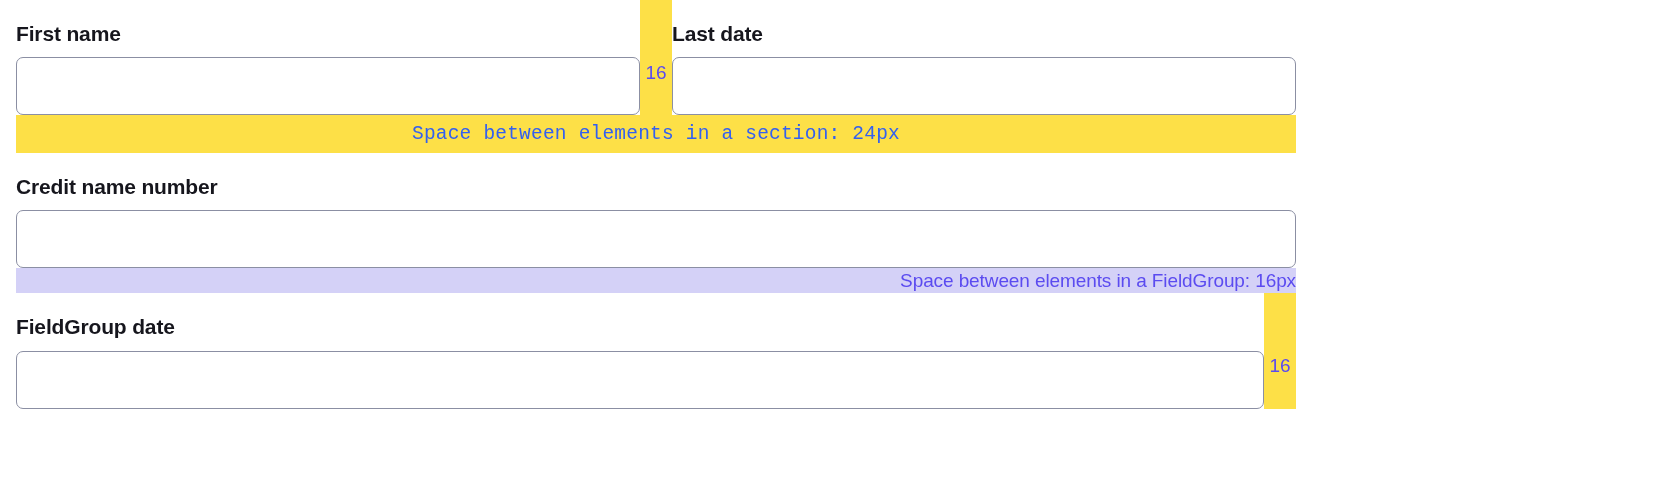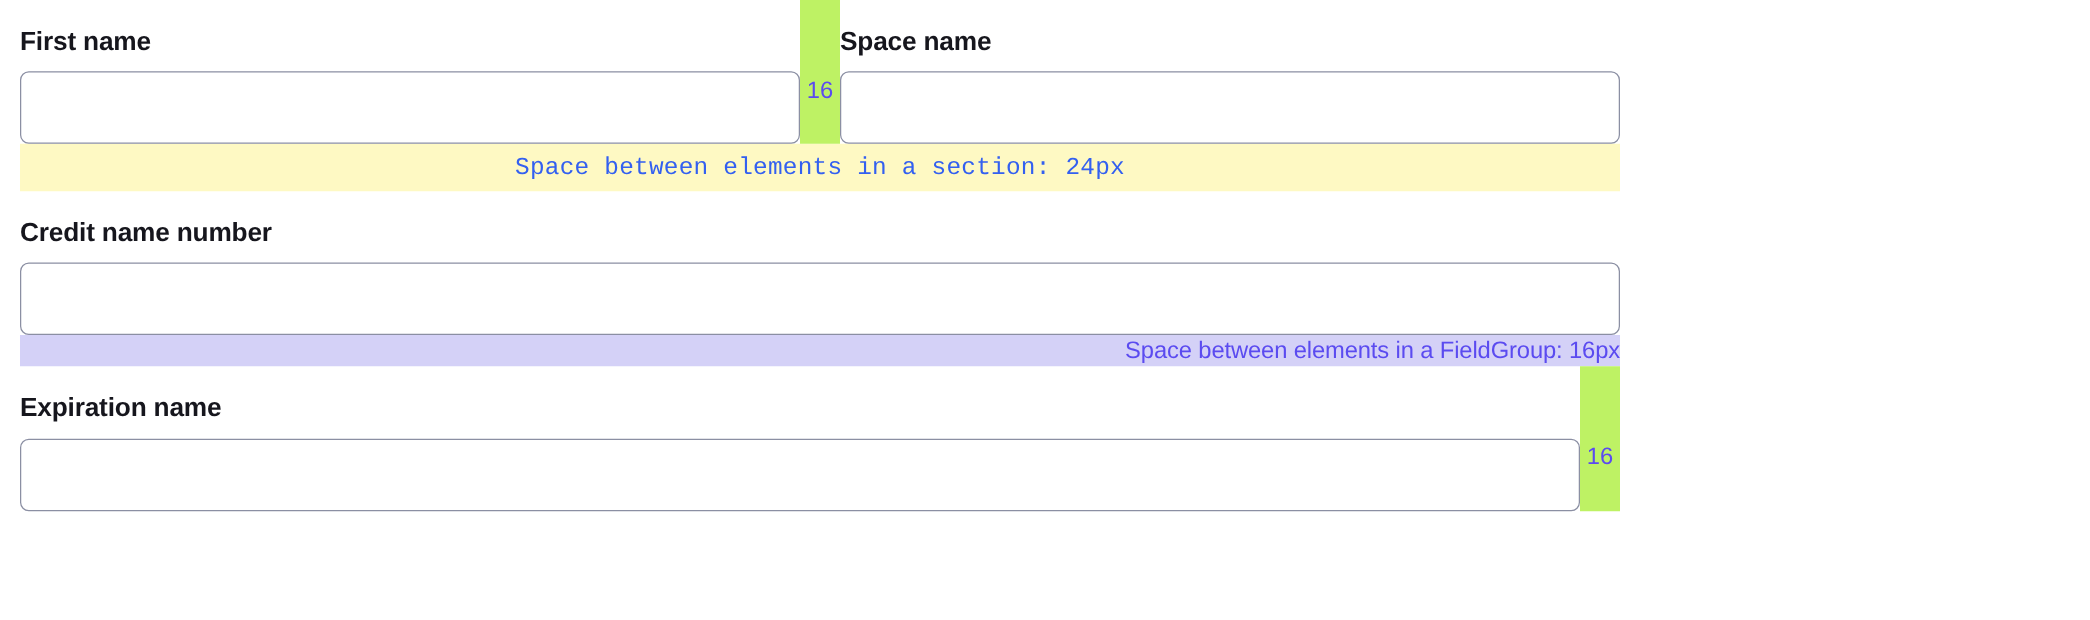--- a/index.html
+++ b/index.html
@@ -69,21 +69,21 @@
     padding: 0 12px;
     width: 100%;
     display: block;
   }
 
   
   .gap-v {
     position: relative;
     flex: 0 0 32px;
     width: 32px;
-    background: #bef264;
+    background: #fde047;
     align-self: stretch;
   }
   .gap-v .gap-v-label {
     position: absolute;
     left: 50%;
     transform: translateX(-50%);
     top: 63px;
     font-size: 19px;
     color: #5b4bf0;
     line-height: 1;
@@ -96,21 +96,21 @@
     width: 100%;
     box-sizing: border-box;
     display: flex;
     align-items: center;
     justify-content: center;
     text-align: center;
   }
 
   .band-section {
     height: 38px;
-    background: #fef9c3;
+    background: #fde047;
     color: #3360f0;
     font-family: "Liberation Mono", monospace;
     font-size: 19.5px;
     letter-spacing: 0.2px;
   }
 
   .band-fieldgroup {
     height: 25px;
     background: #d4d1f7;
     color: #5b4bf0;
@@ -130,21 +130,21 @@
       <div class="field-col">
         <div class="field-label">First name</div>
         <input class="field-input" type="text" placeholder="" style="">
       </div>
 
       <div class="gap-v">
         <span class="gap-v-label">16</span>
       </div>
 
       <div class="field-col">
-        <div class="field-label">Space name</div>
+        <div class="field-label">Last date</div>
         <input class="field-input" type="text" placeholder="" style="">
       </div>
     </div>
 
     <div class="band band-section">
       <span>Space between elements in a section: 24px</span>
     </div>
 
     <div class="field-row">
       <div class="field-col">
@@ -152,21 +152,21 @@
         <input class="field-input" type="text" placeholder="" style="">
       </div>
     </div>
 
     <div class="band band-fieldgroup">
       <span>Space between elements in a FieldGroup: 16px</span>
     </div>
 
     <div class="field-row">
       <div class="field-col">
-        <div class="field-label">Expiration name</div>
+        <div class="field-label">FieldGroup date</div>
         <input class="field-input" type="text" placeholder="" style="">
       </div>
 
       <div class="gap-v">
         <span class="gap-v-label">16</span>
       </div>
 
     </div>
 
   </div>

